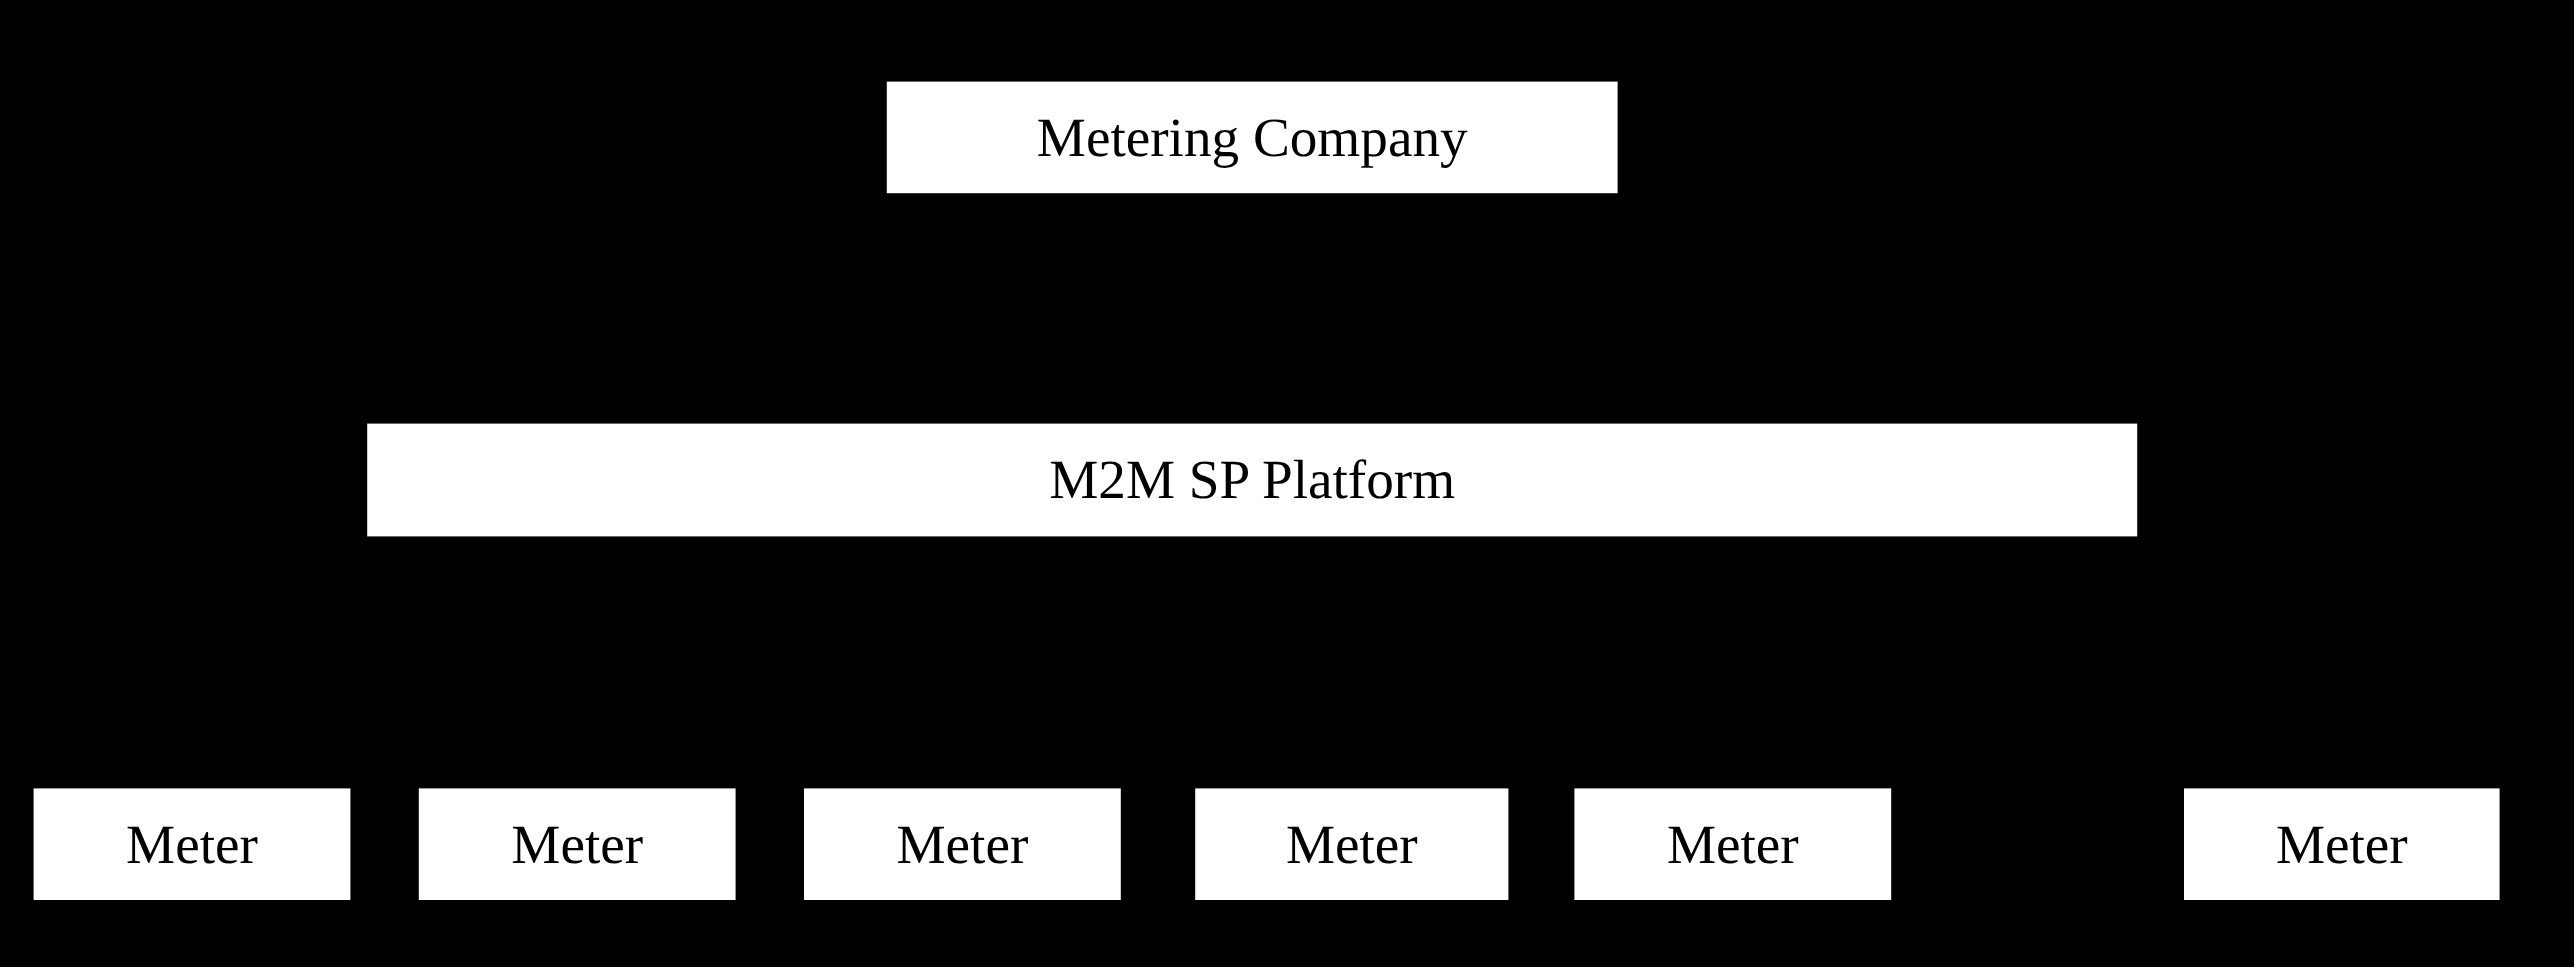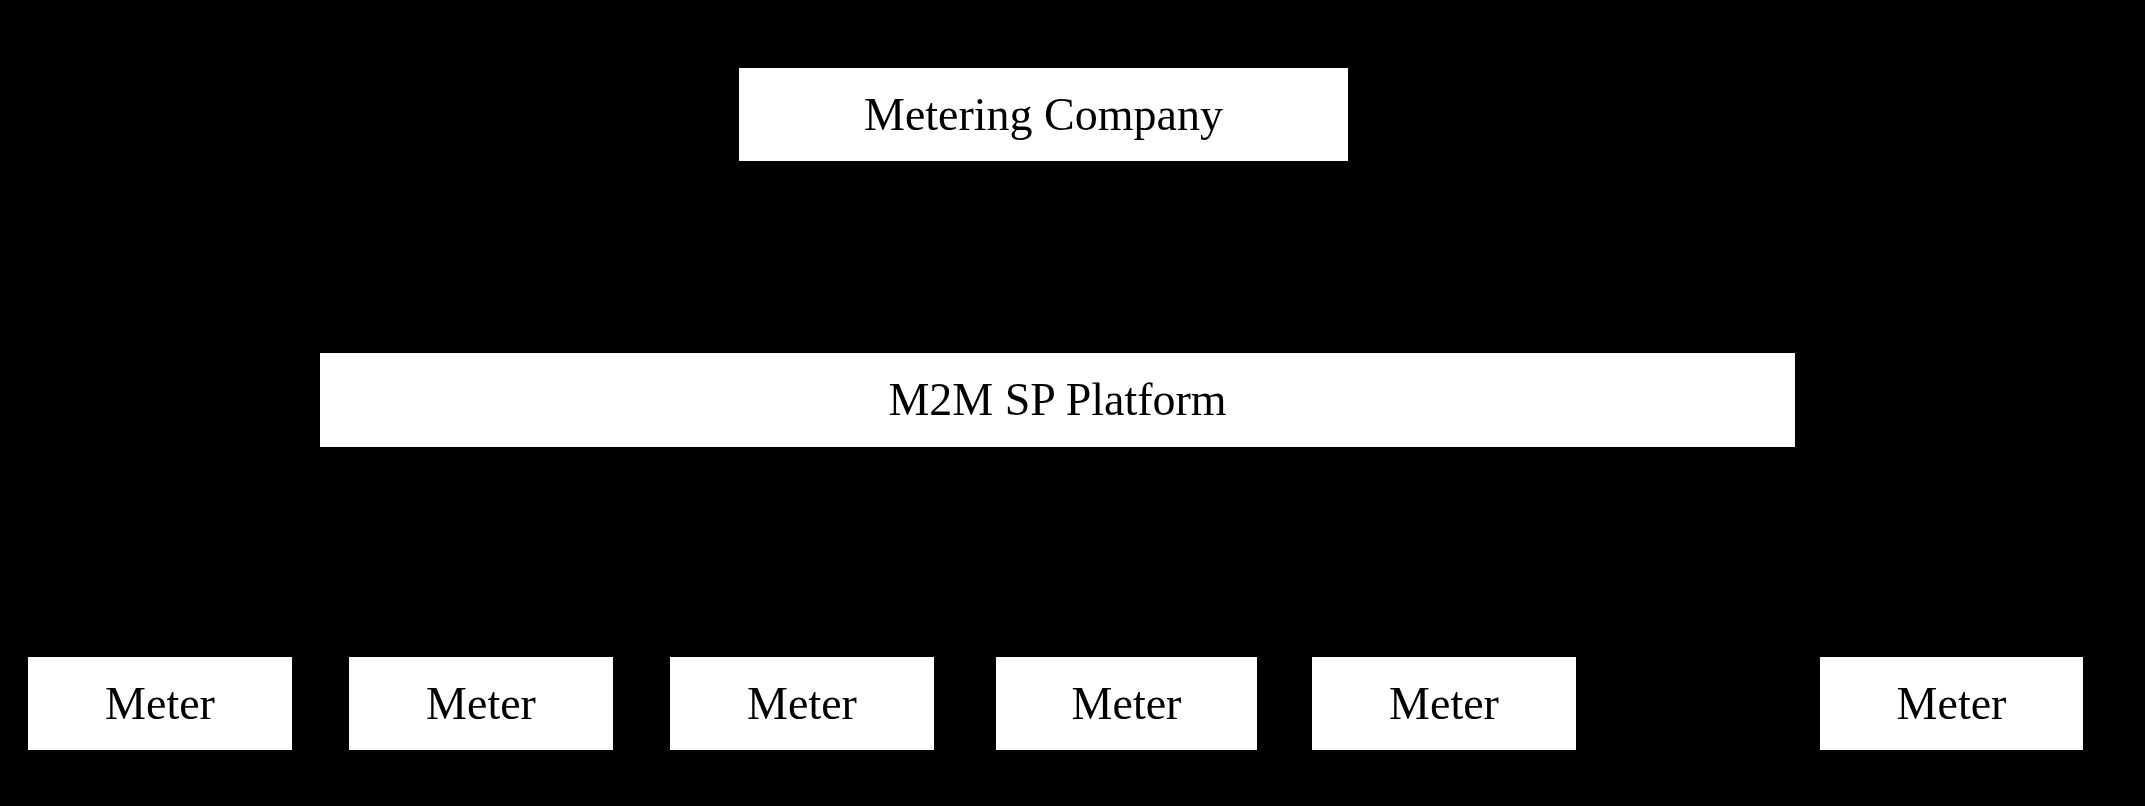--- a/index.html
+++ b/index.html
@@ -26,21 +26,21 @@
     font-size: 46px;
     line-height: 1;
     white-space: nowrap;
   }
   
   .node.metering-company {
     left: 739px; top: 48px; width: 609px; height: 93px;
   }
   
   .node.platform {
-    left: 320px; top: 333px; width: 1475px; height: 94px;
+    left: 306px; top: 333px; width: 1475px; height: 94px;
   }
   
   .node.meter { top: 637px; height: 93px; }
   .node.meter-1 { left: 28px;   width: 264px; }
   .node.meter-2 { left: 349px;  width: 264px; }
   .node.meter-3 { left: 670px;  width: 264px; }
   .node.meter-4 { left: 996px;  width: 261px; }
   .node.meter-5 { left: 1312px; width: 264px; }
   .node.meter-6 { left: 1820px; width: 263px; }
 </style>

